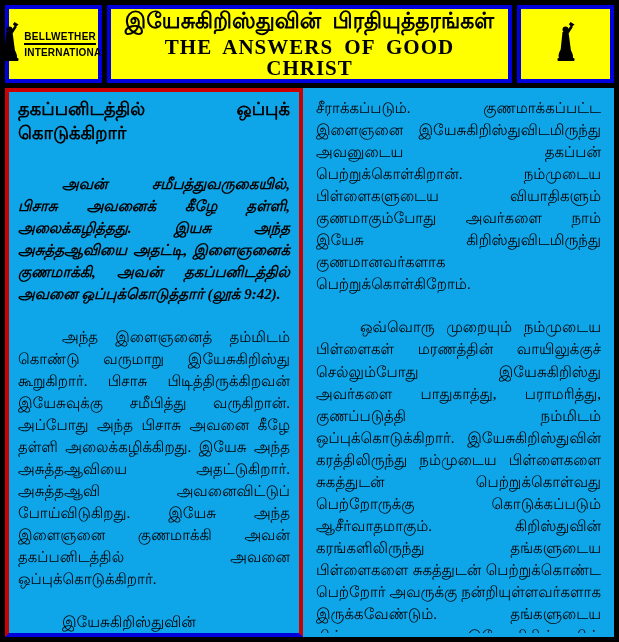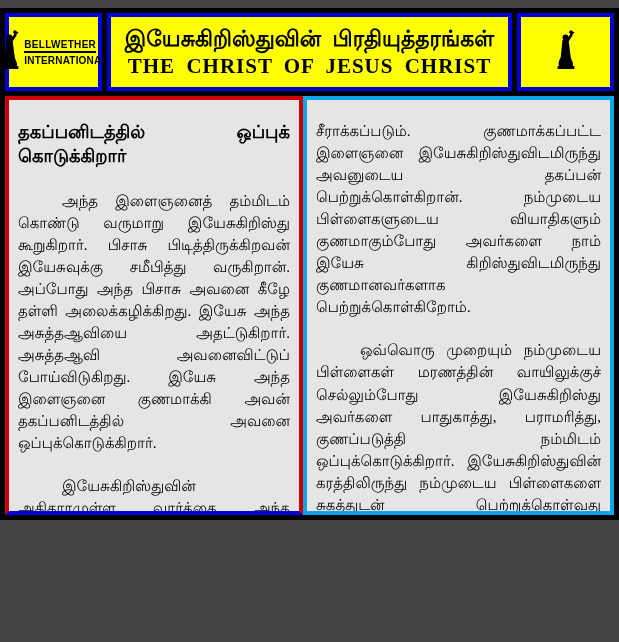--- a/index.html
+++ b/index.html
@@ -1,26 +1,25 @@
 <!DOCTYPE html>
 <html><head>
 <meta charset="utf-8">
 <style>
   html, body { margin: 0; padding: 0; }
   body { background: #444; }
   * { box-sizing: border-box; }
 
   .page {
-    width: 619px; height: 512px;
+    width: 619px; height: 642px;
     background: #000000;
     padding: 5px;
     display: flex; flex-direction: column; gap: 5px;
     font-family: "Liberation Serif", serif;
     color: #000000;
-    margin-top: 8px;
   }
 
   
   .header { display: flex; gap: 5px; height: 78px; flex: 0 0 78px; }
   .logo-box {
     width: 97px; flex: 0 0 97px;
     background: #ffff00;
     border: 4px solid #0000dd;
     display: flex; align-items: center; justify-content: center; gap: 3px;
     padding: 2px;
@@ -52,22 +51,22 @@
   }
   .title-english {
     font-family: "Liberation Serif", serif;
     font-weight: bold; font-size: 21px; line-height: 1;
     letter-spacing: 1px; word-spacing: 5px; text-align: center;
   }
 
   
   .body-row { flex: 1; display: flex; min-height: 0; }
   .col {
-    background: #e5e5e5;
-    padding: 20px 9px 6px 9px;
+    background: #0ea5e9;
+    padding: 5px 9px 6px 9px;
     overflow: hidden;
     font-size: 15px; line-height: 1.47;
     text-align: justify;
   }
   .col-left {
     width: 298px; flex: 0 0 298px;
     border: 4px solid #cc0000;
     border-bottom-color: #0000dd;
   }
   .col-right {
@@ -106,21 +105,21 @@
         </svg>
       </span>
       <span class="logo-text">
         <span class="logo-line1">BELLWETHER</span>
         <span class="logo-line2">INTERNATIONAL</span>
       </span>
     </div>
 
     <div class="title-box">
       <div class="title-tamil">இயேசுகிறிஸ்துவின் பிரதியுத்தரங்கள்</div>
-      <div class="title-english">THE CHRIST OF JESUS CHRIST</div>
+      <div class="title-english">THE ANSWERS OF GOOD CHRIST</div>
     </div>
 
     <div class="logo-box">
       <span class="bellringer">
         <svg width="22" height="42" viewBox="0 0 22 42" aria-hidden="true">
           <g fill="#000000">
             <path d="M15.5 1 l4 2.6 -3 2.6 -2.6 -3 z"></path>
             <circle cx="10.5" cy="8.5" r="3"></circle>
             <path d="M11.5 10 L16 4.5 L17.8 6 L13.6 12.5 Z"></path>
             <path d="M7.5 11 L13.5 11 L16 30 L5.5 30 Z"></path>
@@ -130,20 +129,21 @@
         </svg>
       </span>
     </div>
 
   </div>
 
   <div class="body-row">
 
     <div class="col col-left">
       <h2 class="col-heading">தகப்பனிடத்தில் ஒப்புக் கொடுக்கிறார்</h2>
+      <p class="para quote">அவன் சமீபத்துவருகையில், பிசாசு அவனைக் கீழே தள்ளி, அலைக்கழித்தது. இயசு அந்த அசுத்தஆவியை அதட்டி, இளைஞனைக் குணமாக்கி, அவன் தகப்பனிடத்தில் அவனை ஒப்புக்கொடுத்தார் (லூக் 9:42).</p>
       <p class="para">அந்த இளைஞனைத் தம்மிடம் கொண்டு வருமாறு இயேசுகிறிஸ்து கூறுகிறார். பிசாசு பிடித்திருக்கிறவன் இயேசுவுக்கு சமீபித்து வருகிறான். அப்போது அந்த பிசாசு அவனை கீழே தள்ளி அலைக்கழிக்கிறது. இயேசு அந்த அசுத்தஆவியை அதட்டுகிறார். அசுத்தஆவி அவனைவிட்டுப் போய்விடுகிறது. இயேசு அந்த இளைஞனை குணமாக்கி அவன் தகப்பனிடத்தில் அவனை ஒப்புக்கொடுக்கிறார்.</p>
       <p class="para">இயேசுகிறிஸ்துவின் அதிகாரமுள்ள வார்த்தை அந்த இளைஞனை குணமாக்கிற்று. பிசாசினால் அலைக்கழிக்கப்படும் காரியங்களெல்லாம் இயேசுகிறிஸ்துவின் ஒரு வார்த்தையினால்</p>
     </div>
 
     <div class="col col-right">
       <p class="para no-top no-indent">சீராக்கப்படும். குணமாக்கப்பட்ட இளைஞனை இயேசுகிறிஸ்துவிடமிருந்து அவனுடைய தகப்பன் பெற்றுக்கொள்கிறான். நம்முடைய பிள்ளைகளுடைய வியாதிகளும் குணமாகும்போது அவர்களை நாம் இயேசு கிறிஸ்துவிடமிருந்து குணமானவர்களாக பெற்றுக்கொள்கிறோம்.</p>
       <p class="para">ஒவ்வொரு முறையும் நம்முடைய பிள்ளைகள் மரணத்தின் வாயிலுக்குச் செல்லும்போது இயேசுகிறிஸ்து அவர்களை பாதுகாத்து, பராமரித்து, குணப்படுத்தி நம்மிடம் ஒப்புக்கொடுக்கிறார். இயேசுகிறிஸ்துவின் கரத்திலிருந்து நம்முடைய பிள்ளைகளை சுகத்துடன் பெற்றுக்கொள்வது பெற்றோருக்கு கொடுக்கப்படும் ஆசீர்வாதமாகும். கிறிஸ்துவின் கரங்களிலிருந்து தங்களுடைய பிள்ளைகளை சுகத்துடன் பெற்றுக்கொண்ட பெற்றோர் அவருக்கு நன்றியுள்ளவர்களாக இருக்கவேண்டும். தங்களுடைய பிள்ளைகளை இயேசுகிறிஸ்துவின் சமுகத்தில் பிரதிஷ்டை பண்ணி ஜெபிக்க வேண்டும்.</p>
     </div>
 
   </div>

